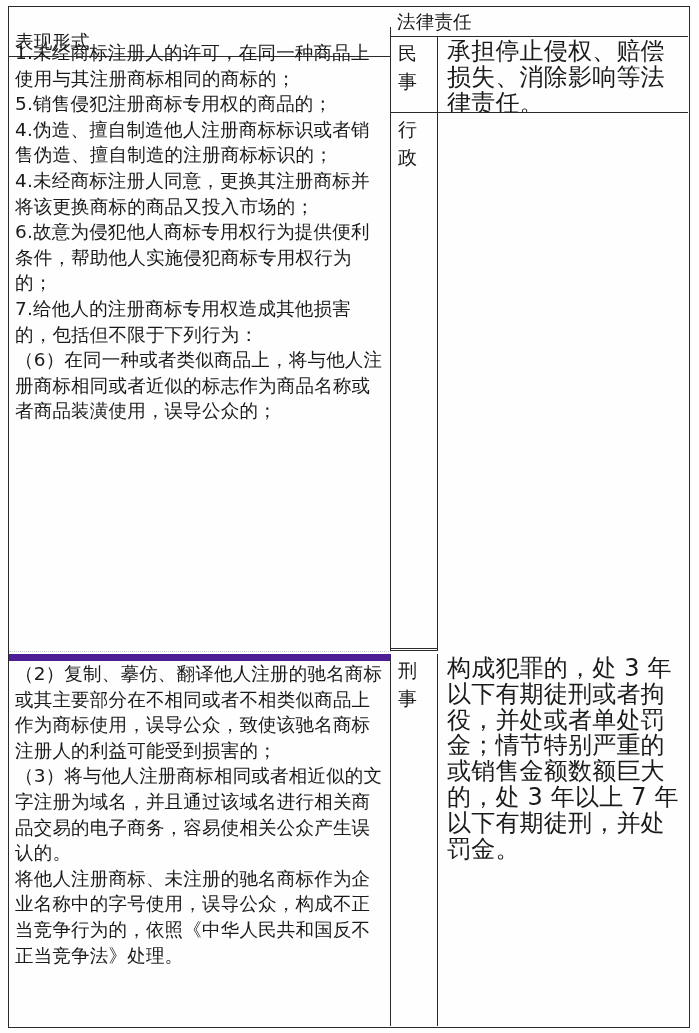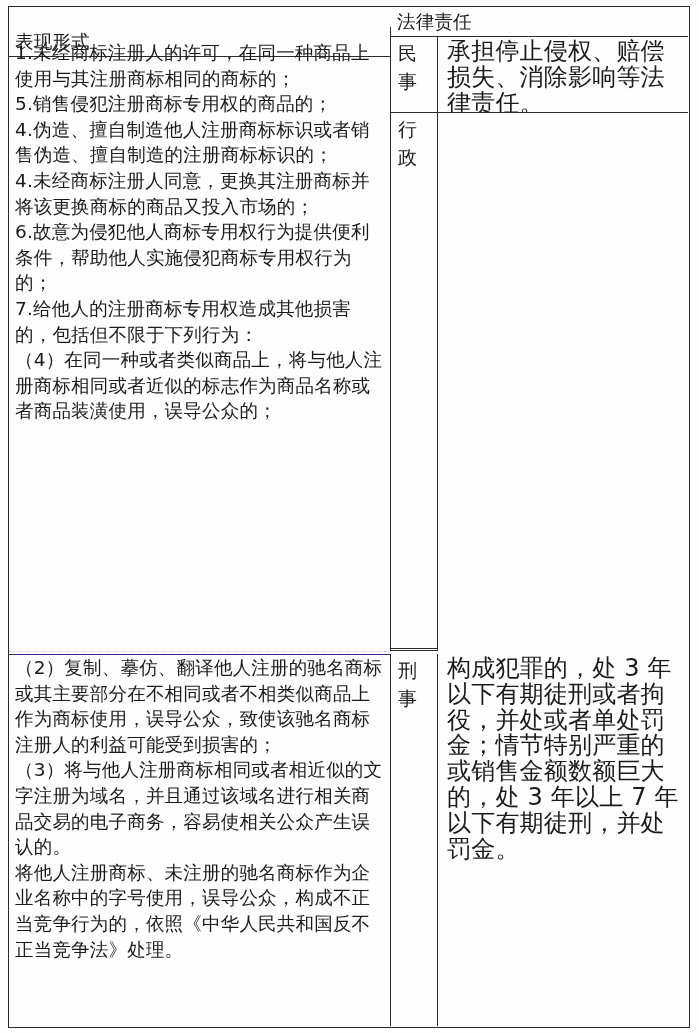--- a/index.html
+++ b/index.html
@@ -55,21 +55,21 @@
     }
     
     .left-a {
       left: 0; top: 30px; width: 382px; height: 614px;
       border-right: 1.5px solid #2a2a2a;
       padding: 3px 6px 0 6px;
     }
     .left-b {
       left: 0; top: 647px; width: 382px; height: 372px;
       border-right: 1.5px solid #2a2a2a;
-      border-top: 1px solid #4c1d95;
+      border-top: 7px solid #4c1d95;
       padding: 0 6px 0 6px;
     }
     .sep-left {
       position: absolute;
       left: 0; top: 644px; width: 382px; height: 0;
       border-top: 1px dotted #c8c8c8;
     }
     
     .r-type {
       left: 382px; width: 47px;
@@ -102,21 +102,21 @@
       <span>法律责任</span>
     </div>
 
     <div class="cell left-a">
       <span class="para">1.未经商标注册人的许可，在同一种商品上使用与其注册商标相同的商标的；</span>
       <span class="para">5.销售侵犯注册商标专用权的商品的；</span>
       <span class="para">4.伪造、擅自制造他人注册商标标识或者销售伪造、擅自制造的注册商标标识的；</span>
       <span class="para">4.未经商标注册人同意，更换其注册商标并将该更换商标的商品又投入市场的；</span>
       <span class="para">6.故意为侵犯他人商标专用权行为提供便利条件，帮助他人实施侵犯商标专用权行为的；</span>
       <span class="para">7.给他人的注册商标专用权造成其他损害的，包括但不限于下列行为：</span>
-      <span class="para">（4）在同一种或者类似商品上，将与他人注册商标相同或者近似的标志作为商品名称或者商品装潢使用，误导公众的；</span>
+      <span class="para">（6）在同一种或者类似商品上，将与他人注册商标相同或者近似的标志作为商品名称或者商品装潢使用，误导公众的；</span>
     </div>
 
     <div class="sep-left"></div>
 
     <div class="cell left-b">
       <span class="para">（2）复制、摹仿、翻译他人注册的驰名商标或其主要部分在不相同或者不相类似商品上作为商标使用，误导公众，致使该驰名商标注册人的利益可能受到损害的；</span>
       <span class="para">（3）将与他人注册商标相同或者相近似的文字注册为域名，并且通过该域名进行相关商品交易的电子商务，容易使相关公众产生误认的。</span>
       <span class="para">将他人注册商标、未注册的驰名商标作为企业名称中的字号使用，误导公众，构成不正当竞争行为的，依照《中华人民共和国反不正当竞争法》处理。</span>
     </div>
 

